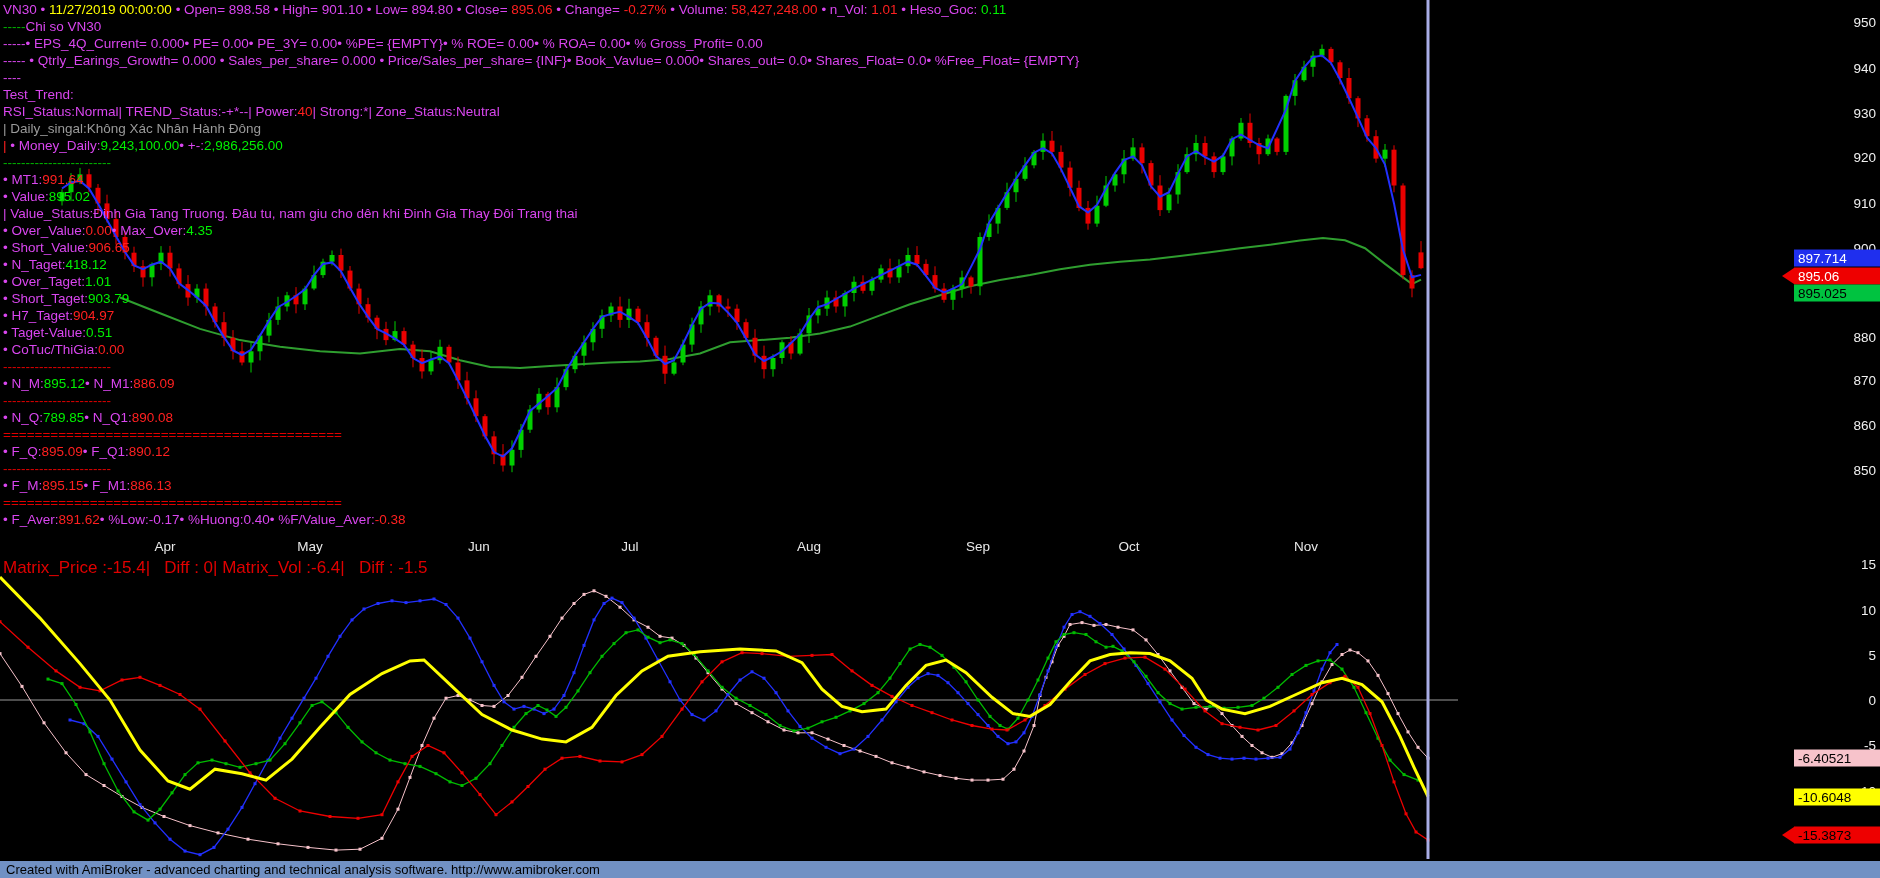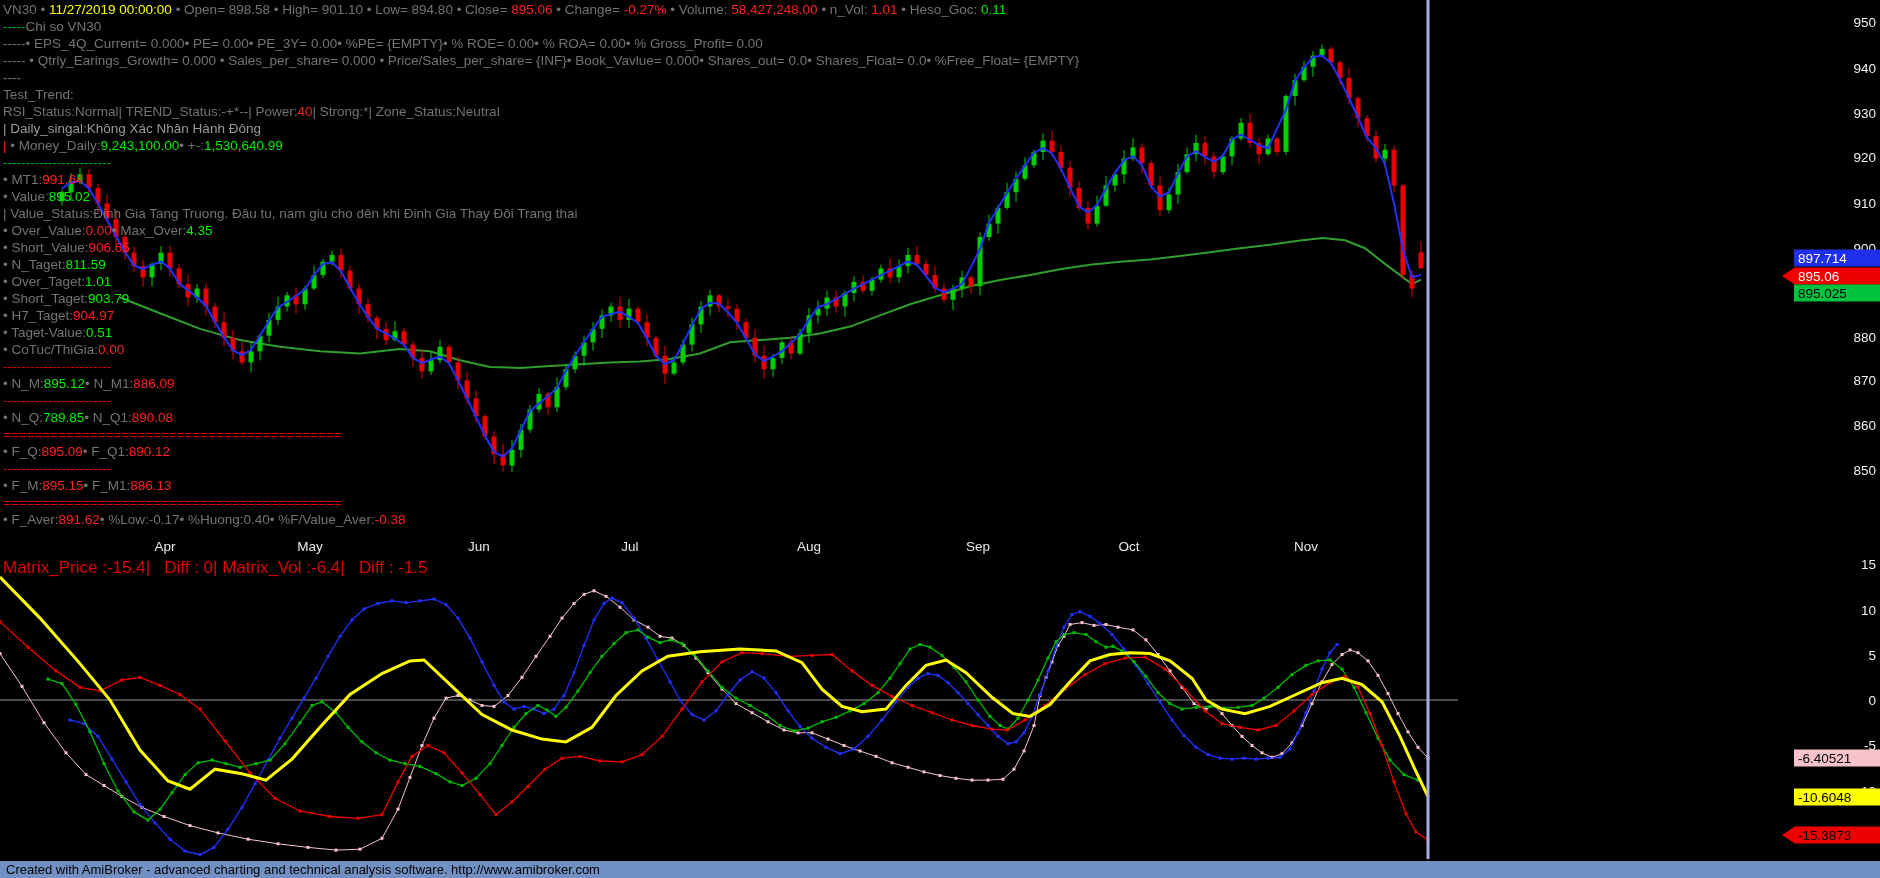--- a/index.html
+++ b/index.html
@@ -1,21 +1,21 @@
 <!DOCTYPE html>
 <html><head>
 <meta charset="utf-8">
 <style>
   html,body{margin:0;padding:0;background:#000;}
   #screen{position:relative;width:1880px;height:878px;background:#000;overflow:hidden;
           font-family:"Liberation Sans",sans-serif;}
   #chart-svg{position:absolute;left:0;top:0;}
   #overlay{position:absolute;left:3px;top:1px;z-index:5;pointer-events:none;}
   .line{height:17px;line-height:17px;font-size:13.5px;white-space:pre;}
-  .c-w{color:#737373}.c-y{color:#ffff00}.c-r{color:#ff2020}.c-g{color:#00f000}
+  .c-w{color:#d946ef}.c-y{color:#ffff00}.c-r{color:#ff2020}.c-g{color:#00f000}
   .c-gy{color:#9a9a9a}.c-gd{color:#00b400}.c-rd{color:#e00000}
   #matrix-line{position:absolute;left:3px;top:558px;z-index:5;font-size:17px;color:#e00000;white-space:pre;pointer-events:none;}
   #footer-bar{position:absolute;left:0;top:861px;width:1880px;height:20px;background:#7191c4;z-index:6;
               font-size:13px;color:#000;line-height:17px;padding-left:6px;box-sizing:border-box;}
 </style>
 </head>
 <body>
 
 <div id="screen">
   <svg id="chart-svg" width="1880" height="878">
@@ -778,28 +778,28 @@
     </svg>
   <div id="overlay">
       <div class="line"><span class="c-w">VN30 • </span><span class="c-y">11/27/2019 00:00:00</span><span class="c-w"> • Open= 898.58 • High= 901.10 • Low= 894.80 • Close= </span><span class="c-r">895.06</span><span class="c-w"> • Change= </span><span class="c-r">-0.27%</span><span class="c-w"> • Volume: </span><span class="c-r">58,427,248.00</span><span class="c-w"> • n_Vol: </span><span class="c-r">1.01</span><span class="c-w"> • Heso_Goc: </span><span class="c-g">0.11</span></div>
       <div class="line"><span class="c-gd">-----</span><span class="c-w">Chi so VN30</span></div>
       <div class="line"><span class="c-w">-----• EPS_4Q_Current= 0.000• PE= 0.00• PE_3Y= 0.00• %PE= {EMPTY}• % ROE= 0.00• % ROA= 0.00• % Gross_Profit= 0.00</span></div>
       <div class="line"><span class="c-w">----- • Qtrly_Earings_Growth= 0.000 • Sales_per_share= 0.000 • Price/Sales_per_share= {INF}• Book_Vavlue= 0.000• Shares_out= 0.0• Shares_Float= 0.0• %Free_Float= {EMPTY}</span></div>
       <div class="line"><span class="c-w">----</span></div>
       <div class="line"><span class="c-w">Test_Trend:</span></div>
       <div class="line"><span class="c-w">RSI_Status:Normal| TREND_Status:-+*--| Power:</span><span class="c-r">40</span><span class="c-w">| Strong:*| Zone_Status:Neutral</span></div>
       <div class="line"><span class="c-gy">| Daily_singal:Không Xác Nhân Hành Đông</span></div>
-      <div class="line"><span class="c-r">| </span><span class="c-w">• Money_Daily:</span><span class="c-g">9,243,100.00</span><span class="c-w">• +-:</span><span class="c-g">1,530,640.99</span></div>
+      <div class="line"><span class="c-r">| </span><span class="c-w">• Money_Daily:</span><span class="c-g">9,243,100.00</span><span class="c-w">• +-:</span><span class="c-g">2,986,256.00</span></div>
       <div class="line"><span class="c-gd">------------------------</span></div>
       <div class="line"><span class="c-w">• MT1:</span><span class="c-r">991.64</span></div>
       <div class="line"><span class="c-w">• Value:</span><span class="c-g">895.02</span></div>
       <div class="line"><span class="c-w">| Value_Status:Đinh Gia Tang Truong. Đâu tu, nam giu cho dên khi Đinh Gia Thay Đôi Trang thai</span></div>
       <div class="line"><span class="c-w">• Over_Value:</span><span class="c-r">0.00</span><span class="c-w">• Max_Over:</span><span class="c-g">4.35</span></div>
       <div class="line"><span class="c-w">• Short_Value:</span><span class="c-r">906.65</span></div>
-      <div class="line"><span class="c-w">• N_Taget:</span><span class="c-g">811.59</span></div>
+      <div class="line"><span class="c-w">• N_Taget:</span><span class="c-g">418.12</span></div>
       <div class="line"><span class="c-w">• Over_Taget:</span><span class="c-g">1.01</span></div>
       <div class="line"><span class="c-w">• Short_Taget:</span><span class="c-g">903.79</span></div>
       <div class="line"><span class="c-w">• H7_Taget:</span><span class="c-r">904.97</span></div>
       <div class="line"><span class="c-w">• Taget-Value:</span><span class="c-g">0.51</span></div>
       <div class="line"><span class="c-w">• CoTuc/ThiGia:</span><span class="c-r">0.00</span></div>
       <div class="line"><span class="c-rd">------------------------</span></div>
       <div class="line"><span class="c-w">• N_M:</span><span class="c-g">895.12</span><span class="c-w">• N_M1:</span><span class="c-r">886.09</span></div>
       <div class="line"><span class="c-rd">------------------------</span></div>
       <div class="line"><span class="c-w">• N_Q:</span><span class="c-g">789.85</span><span class="c-w">• N_Q1:</span><span class="c-r">890.08</span></div>
       <div class="line"><span class="c-rd">===========================================</span></div>

